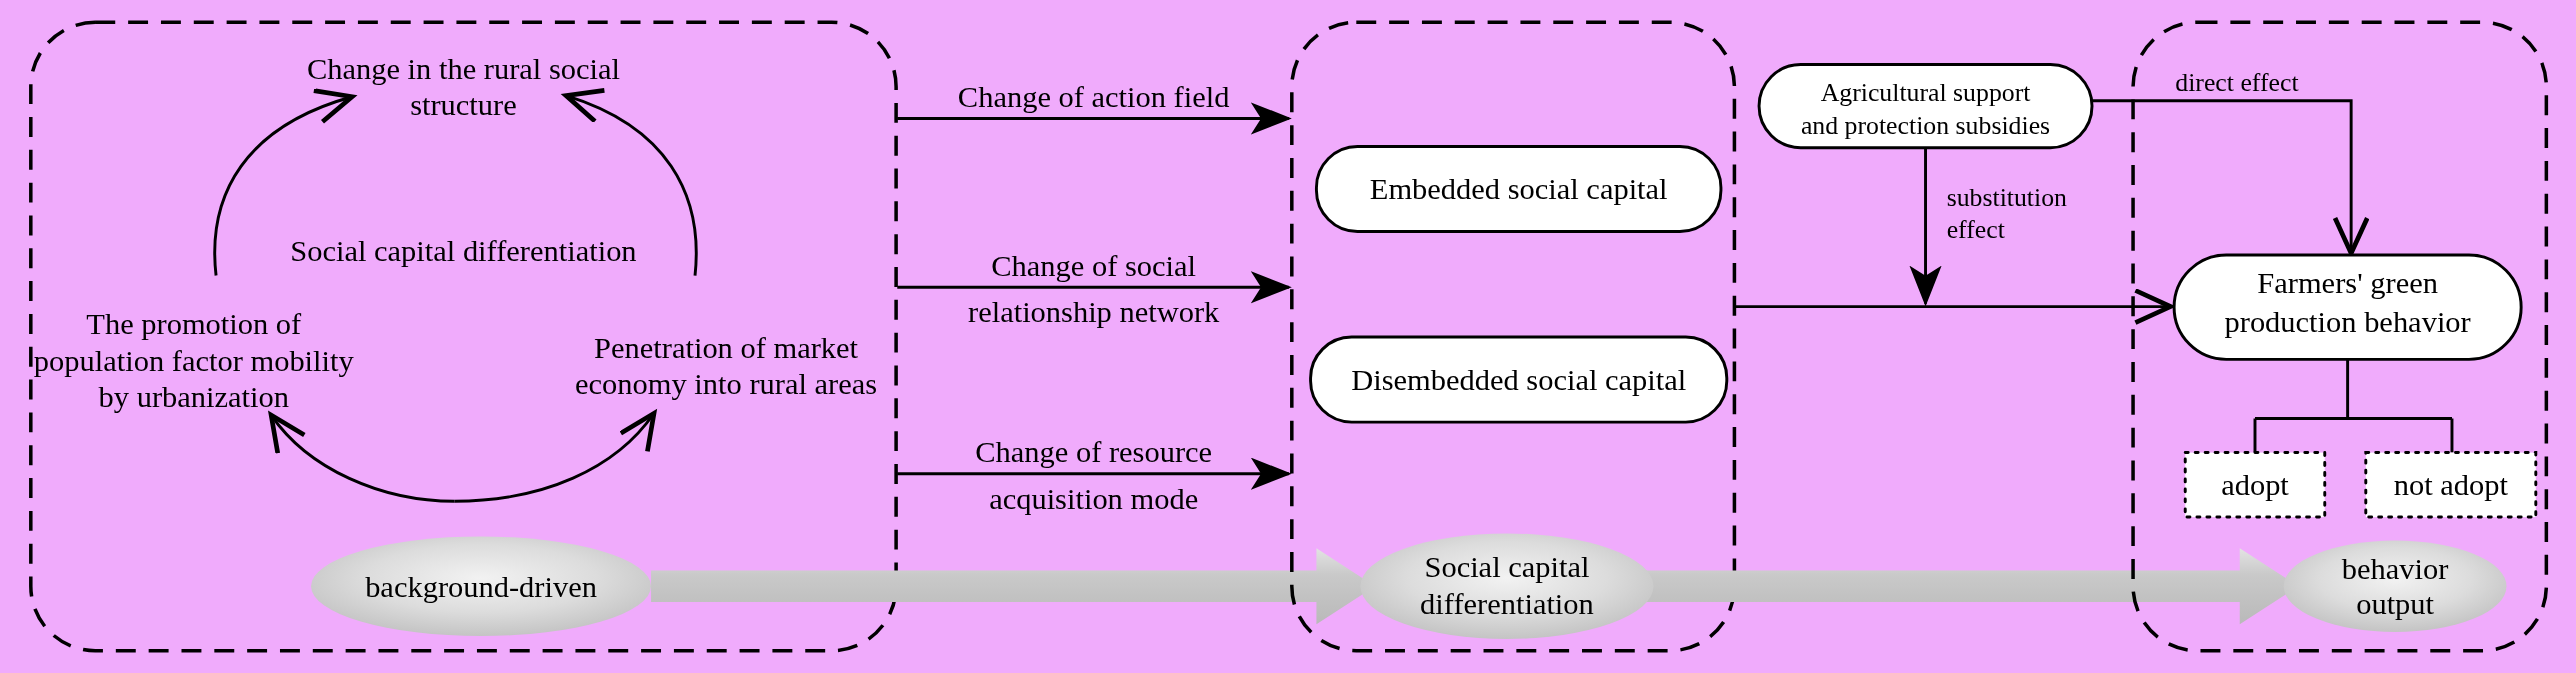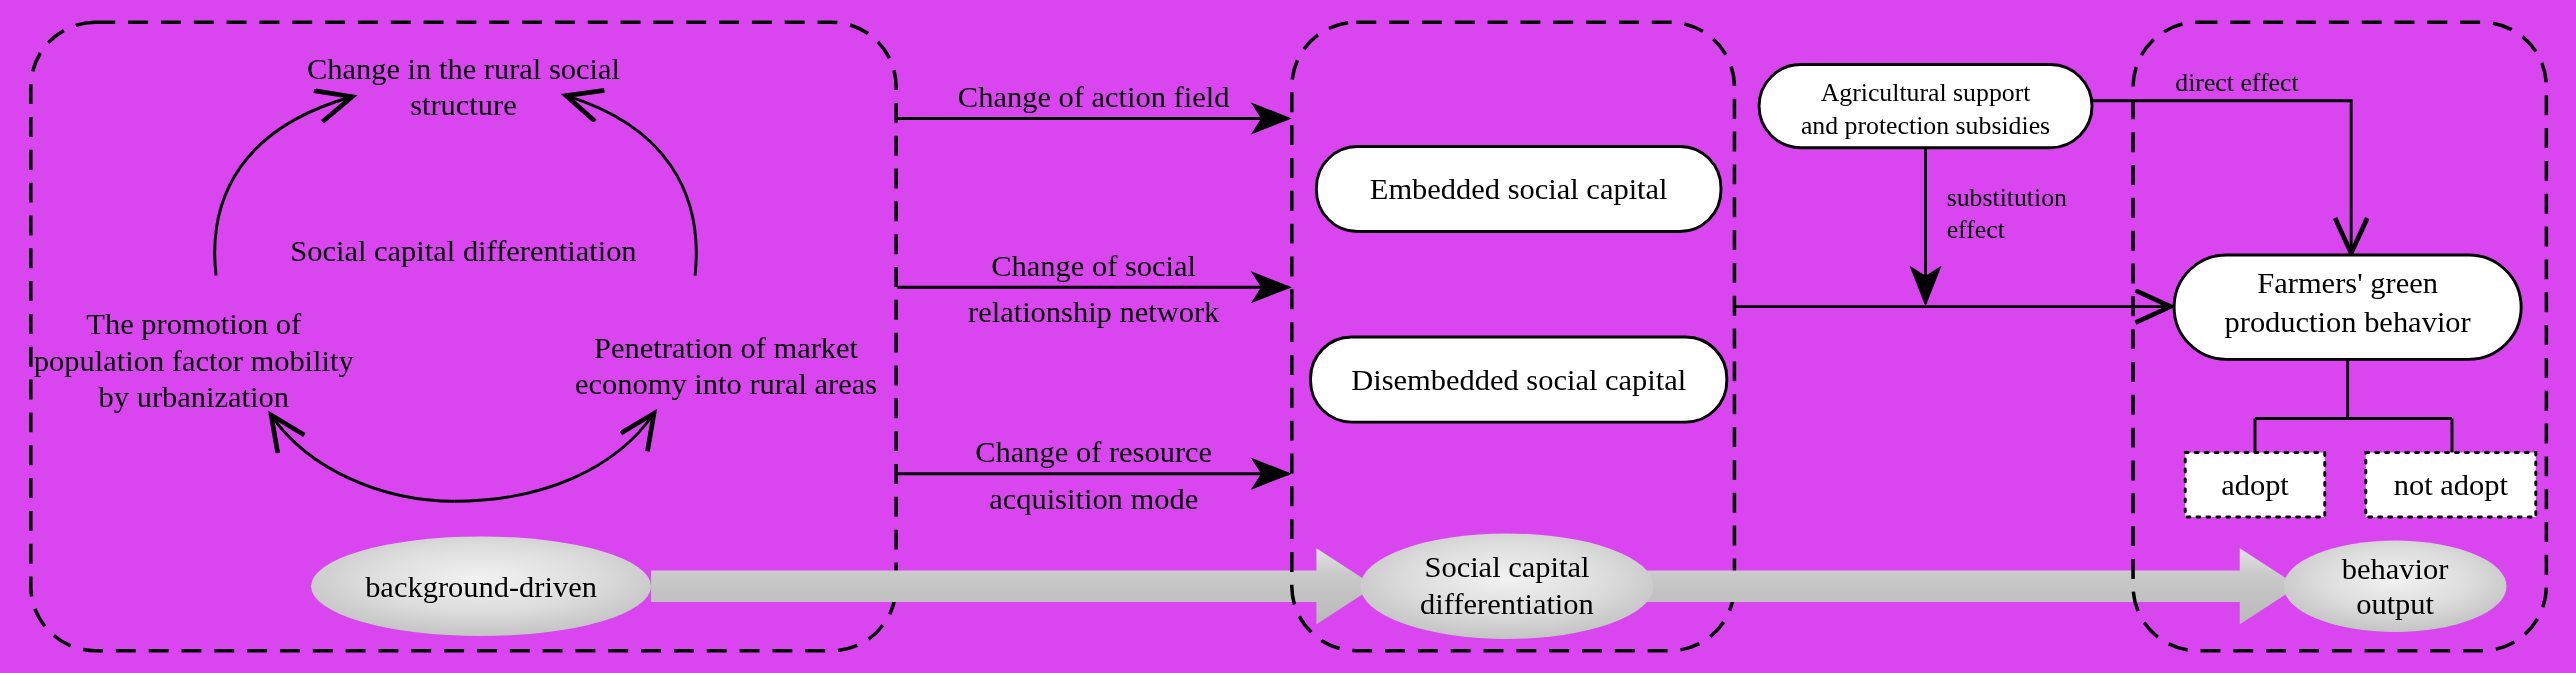--- a/index.html
+++ b/index.html
@@ -7,21 +7,21 @@
     padding: 0;
     background: #ffffff;
   }
   body {
     font-family: "Liberation Serif", "DejaVu Serif", serif;
   }
   #canvas {
     position: relative;
     width: 2576px;
     height: 673px;
-    background: #d946ef;
+    background: #f0abfc;
     overflow: hidden;
   }
   svg#diagram {
     position: absolute;
     top: 0;
     left: 0;
     width: 2576px;
     height: 673px;
   }
   text {

